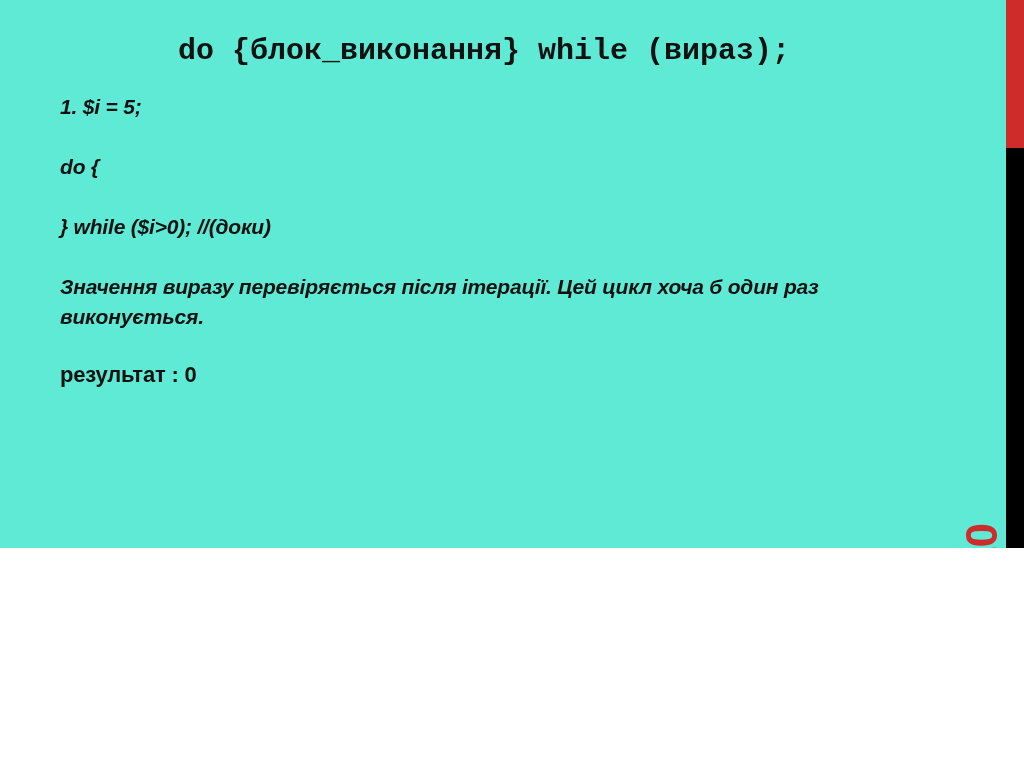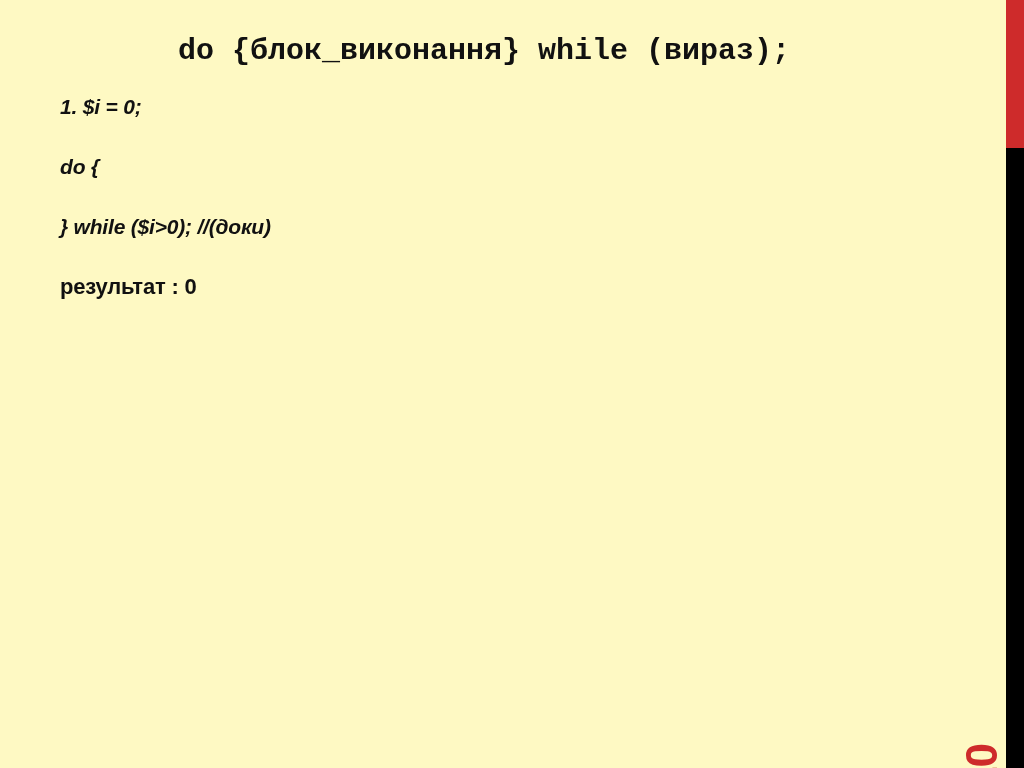--- a/index.html
+++ b/index.html
@@ -3,22 +3,22 @@
 <meta charset="utf-8">
 <style>
   html, body {
     margin: 0;
     padding: 0;
     background: #ffffff;
   }
   .slide {
     position: relative;
     width: 1024px;
-    height: 768px;
-    background: #fef9c3;
+    height: 548px;
+    background: #5eead4;
     overflow: hidden;
     font-family: "Liberation Sans", sans-serif;
   }
 
   
   .edge-stripe {
     position: absolute;
     right: 0;
     width: 18px;
   }
@@ -104,23 +104,24 @@
 <body>
 
 <div class="slide">
 
   <div class="edge-stripe edge-stripe-red"></div>
   <div class="edge-stripe edge-stripe-black"></div>
 
   <div class="slide-title">do {блок_виконання} while (вираз);</div>
 
   <div class="body-block">
-    <p class="body-line">1. $i = 0;</p>
+    <p class="body-line">1. $i = 5;</p>
     <p class="body-line">do {</p>
     <p class="body-line">} while ($i&gt;0); //(доки)</p>
+    <p class="body-line para">Значення виразу перевіряється після ітерації. Цей цикл хоча б один раз виконується.</p>
     <p class="body-line result">результат : 0</p>
   </div>
 
   <div class="slide-number">
     <span>10</span>
   </div>
 
 </div>
 
 </body></html>

